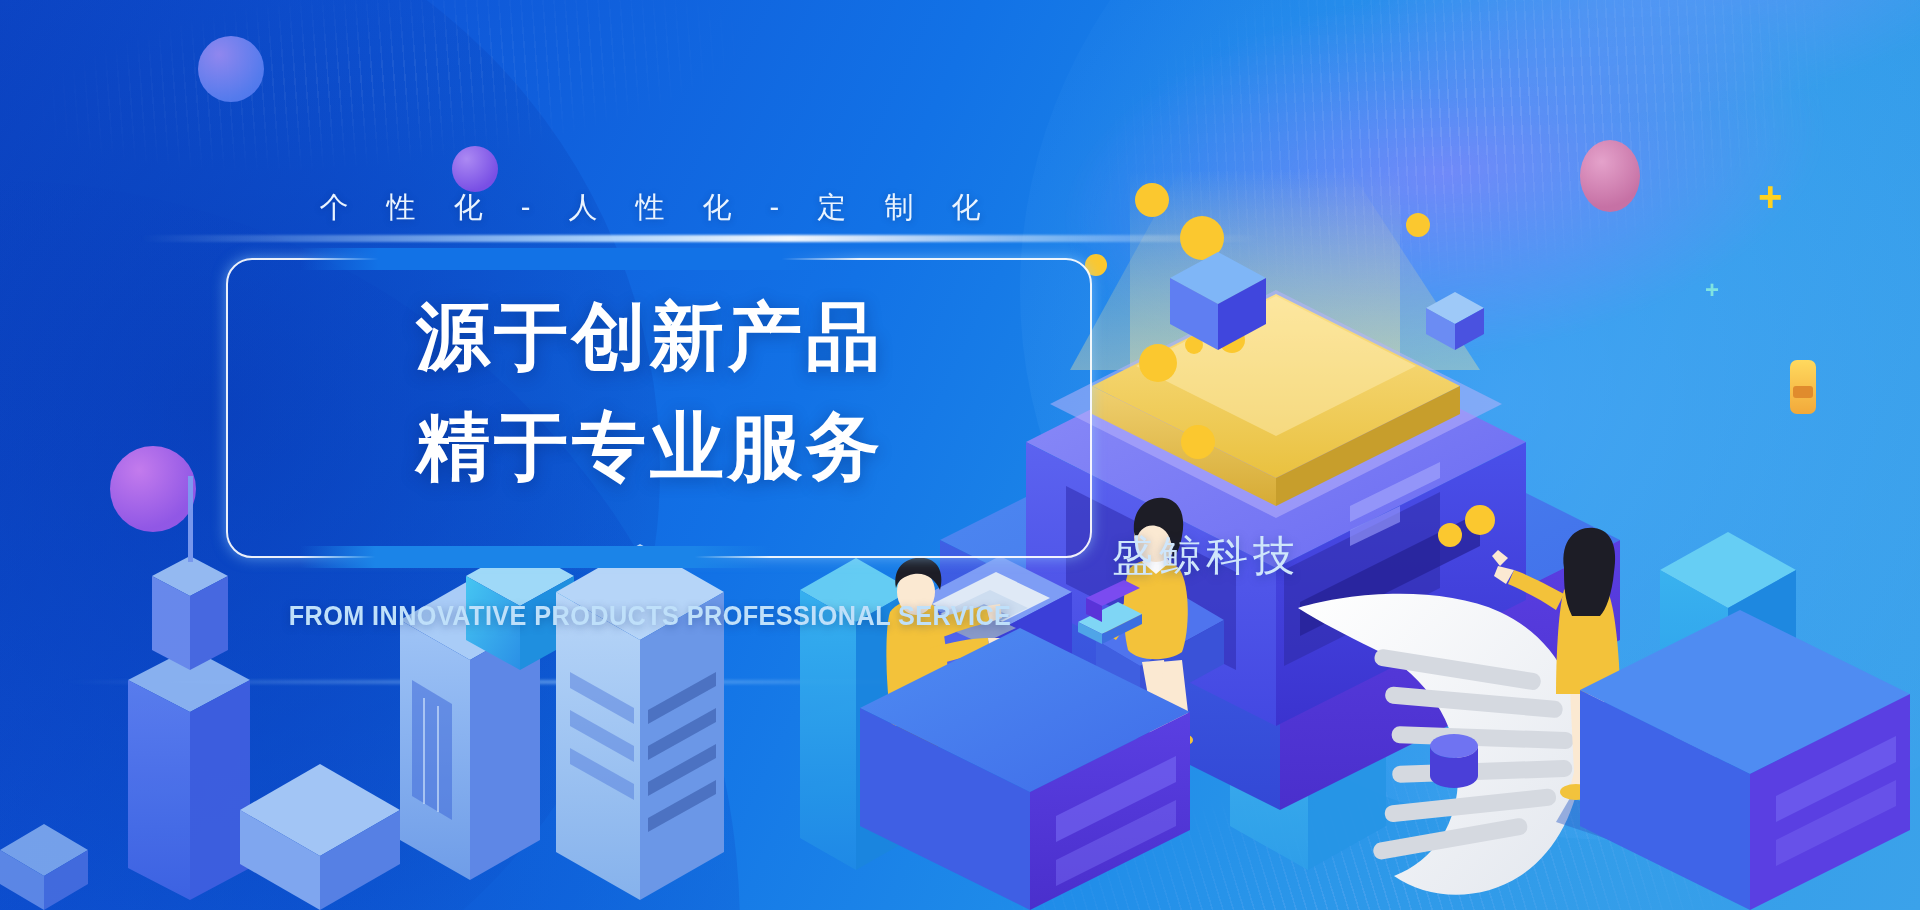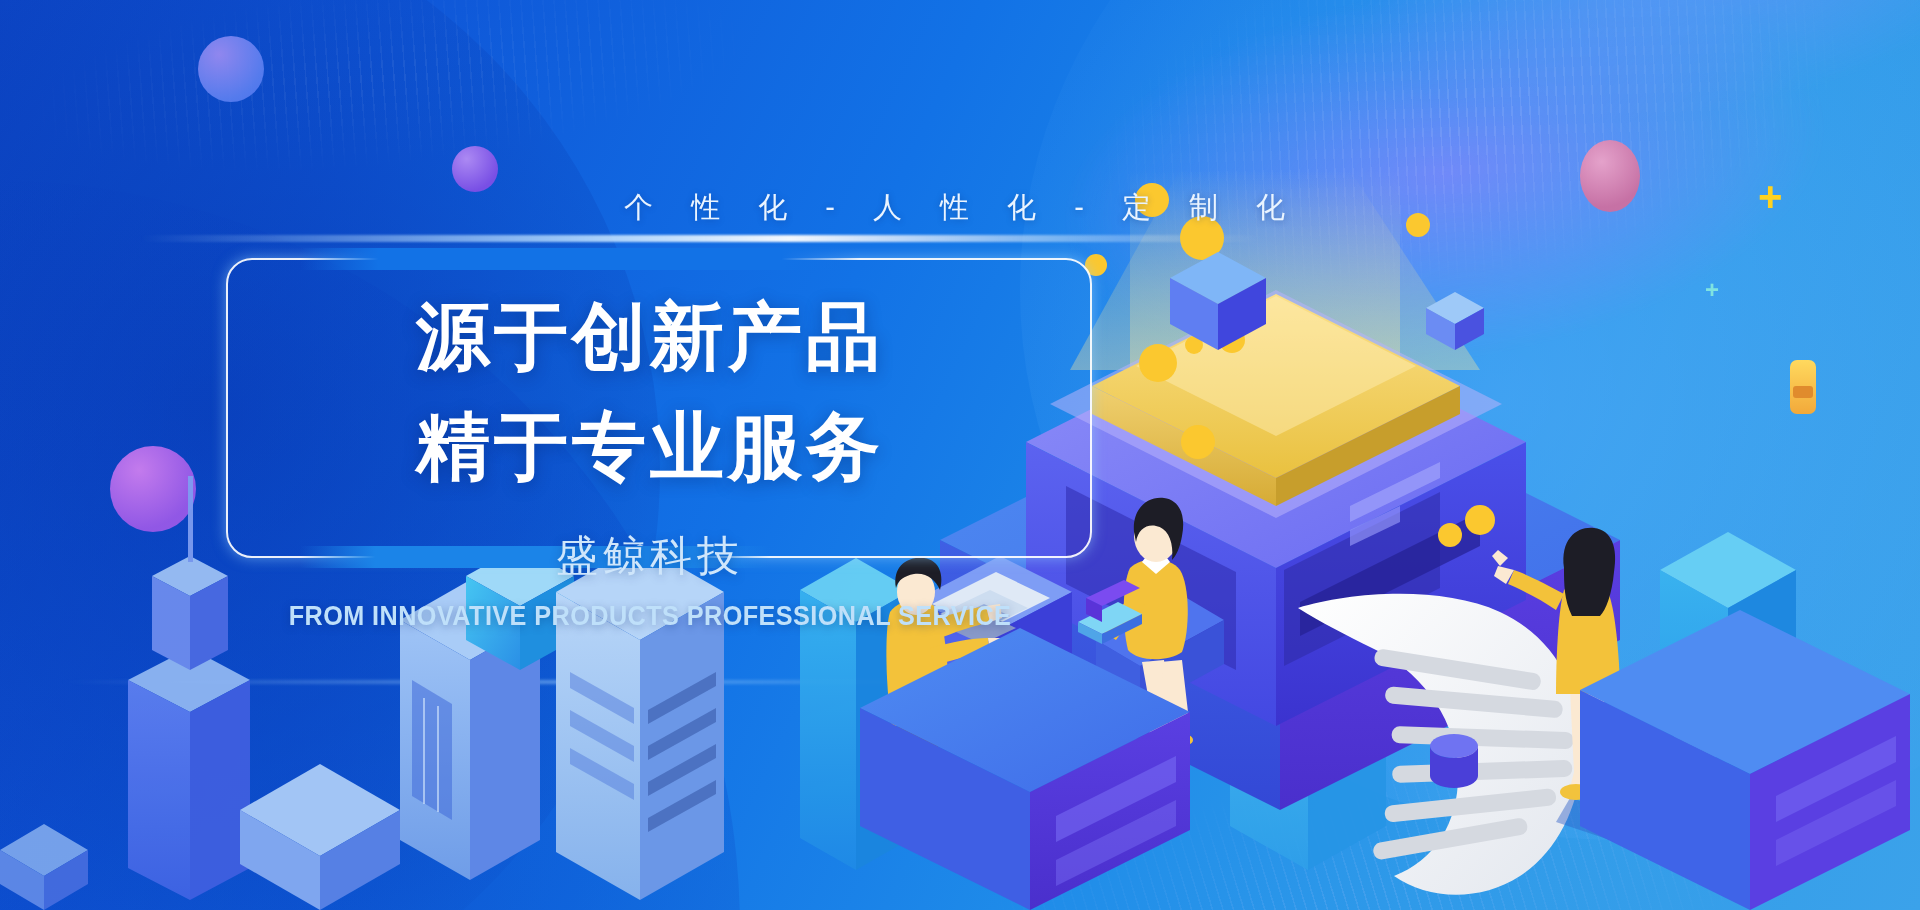--- a/index.html
+++ b/index.html
@@ -88,32 +88,32 @@
   .frame-mask-top{
     position:absolute;left:300px;top:248px;width:560px;height:22px;
     background:linear-gradient(90deg,rgba(18,110,225,0),#1272e6 14%,#1272e6 86%,rgba(18,110,225,0));
   }
   .frame-mask-bottom{
     position:absolute;left:300px;top:546px;width:470px;height:22px;
     background:linear-gradient(90deg,rgba(23,128,232,0),#1b84e8 16%,#1b84e8 84%,rgba(23,128,232,0));
   }
 
   .tagline{
-    position:absolute;left:0;top:188px;width:1300px;text-align:right;
+    position:absolute;left:0;top:188px;width:1300px;text-align:center;
     color:#eaf4ff;font-size:29px;letter-spacing:15px;text-indent:15px;font-weight:400;
     text-shadow:0 1px 6px rgba(0,40,110,.35);
   }
   .headline{
     position:absolute;left:0;width:1300px;text-align:center;color:#fff;font-weight:700;
     font-size:74px;letter-spacing:4px;text-shadow:0 3px 16px rgba(0,36,110,.42);
   }
   .headline-1{top:288px;}
   .headline-2{top:398px;}
   .company{
-    position:absolute;left:0;top:528px;width:1300px;text-align:center;
+    position:absolute;left:0;top:528px;width:1300px;text-align:right;
     color:#cfe6fb;font-size:42px;letter-spacing:5px;font-weight:400;
     text-shadow:0 2px 10px rgba(0,40,110,.35);
   }
   .subtitle{
     position:absolute;left:0;top:600px;width:1300px;text-align:center;
     color:#bfe0fa;font-size:28px;font-weight:700;letter-spacing:.5px;
     transform:scaleX(.9);transform-origin:50% 50%;
     text-shadow:0 2px 9px rgba(0,40,110,.35);
   }
 </style>

